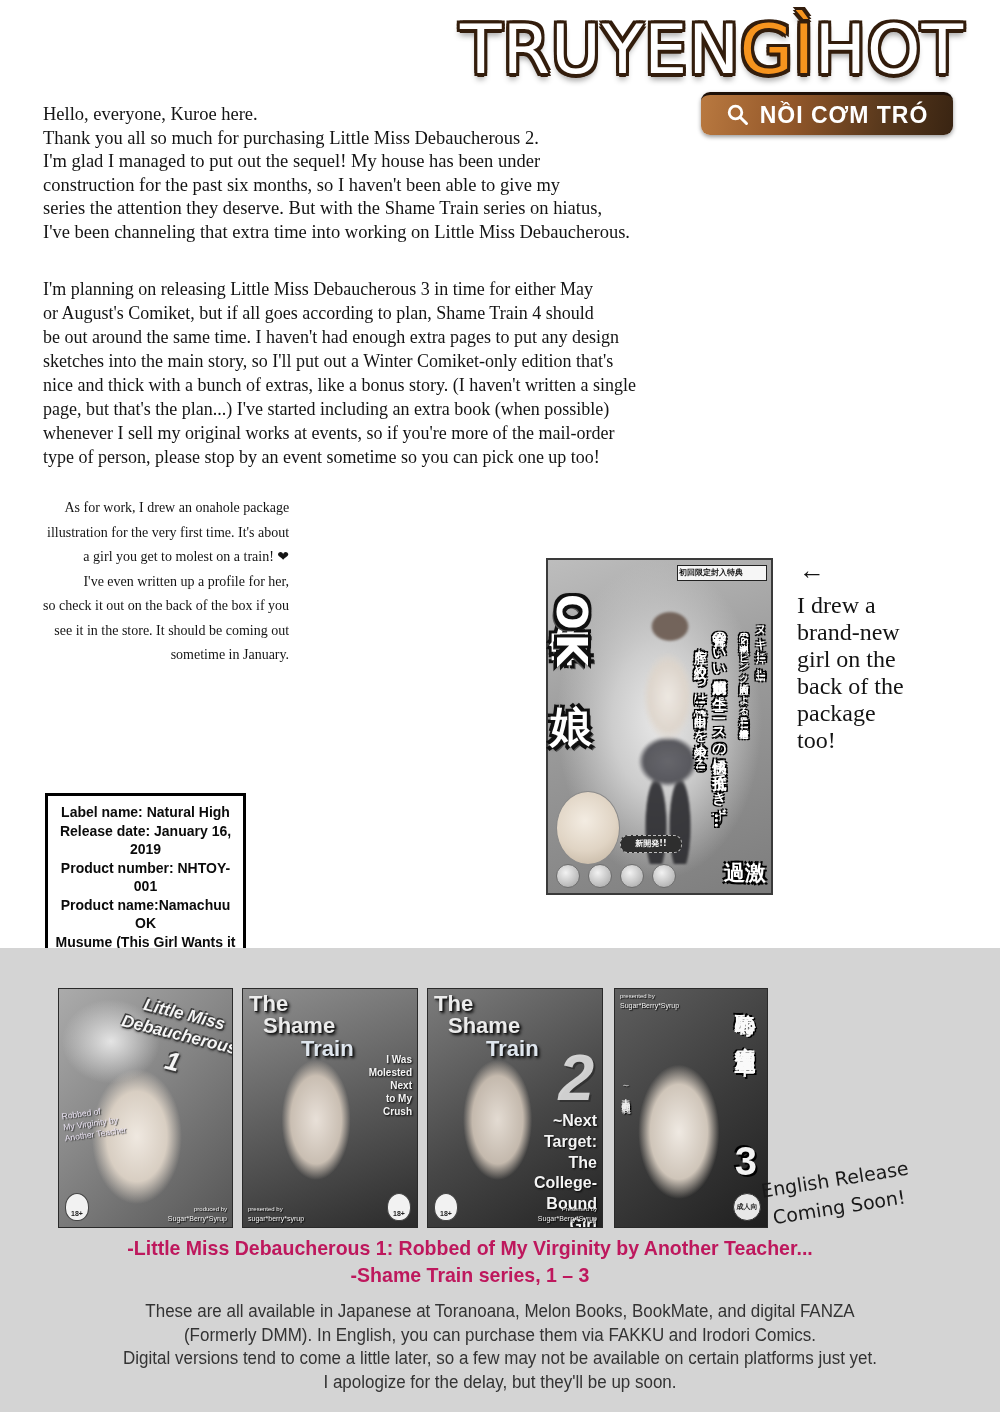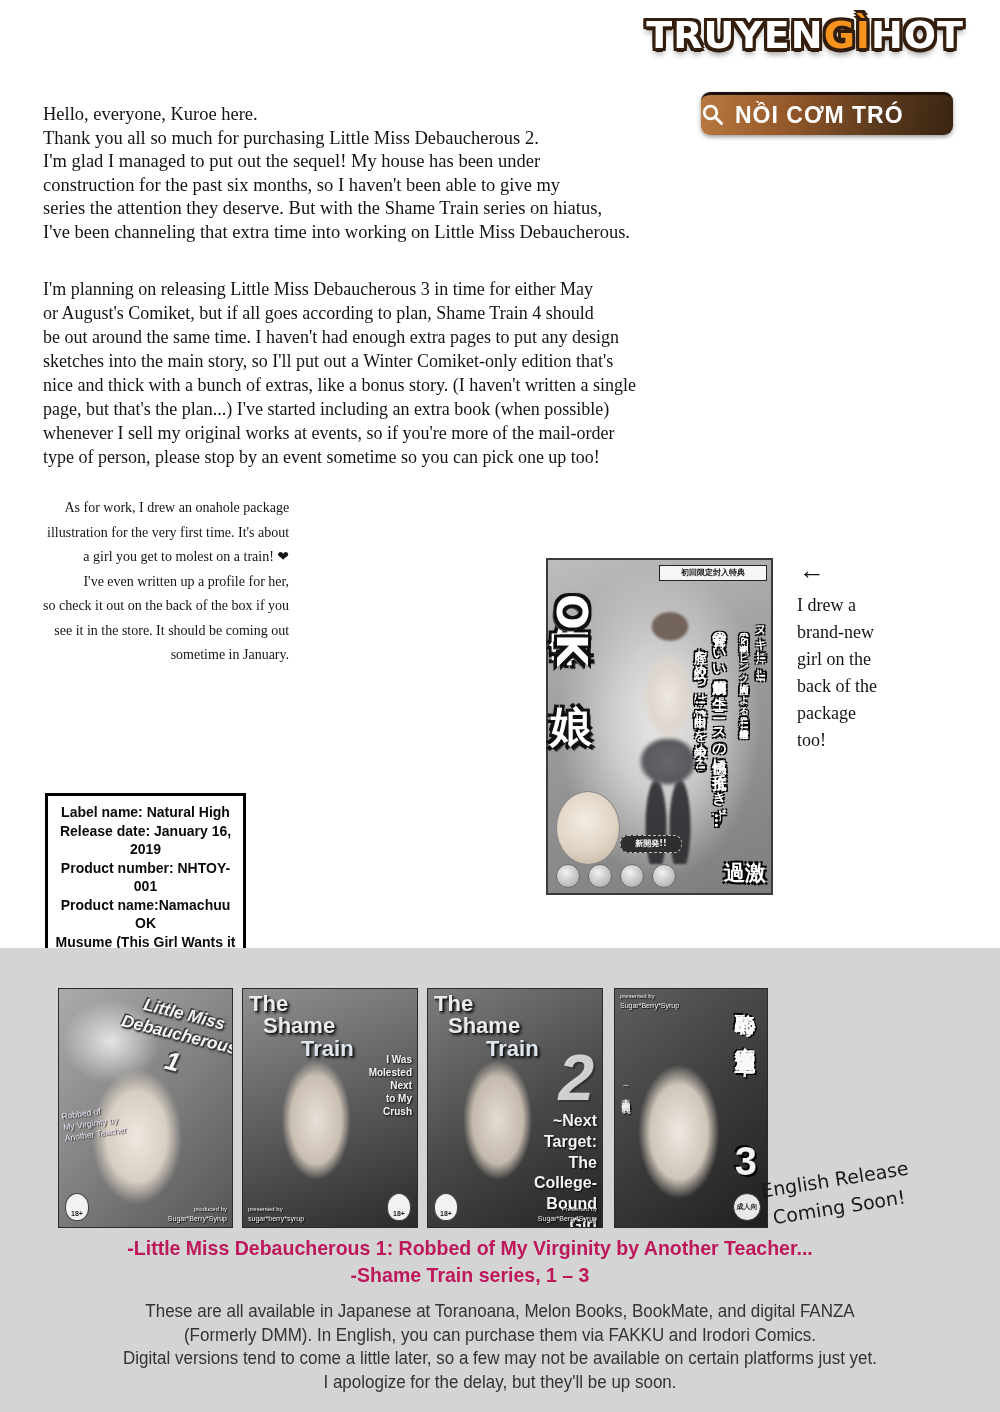--- a/index.html
+++ b/index.html
@@ -2,40 +2,40 @@
 <html><head>
 <meta charset="utf-8">
 <style>
   html,body{margin:0;padding:0;background:#fff;}
   #page{position:relative;width:1000px;height:1412px;background:#ffffff;overflow:hidden;
         font-family:"DejaVu Sans",sans-serif;}
   .prewrap{white-space:pre-line;}
 
   
   .logo{position:absolute;top:16px;right:36px;text-align:right;line-height:1;}
-  .logo-text{font-family:"DejaVu Sans",sans-serif;font-weight:bold;font-size:38px;letter-spacing:1px;
+  .logo-text{font-family:"DejaVu Sans",sans-serif;font-weight:normal;font-size:68px;letter-spacing:1px;
     color:#ffffff;
     text-shadow:-3px -3px 0 #331d0c,3px -3px 0 #331d0c,-3px 3px 0 #331d0c,3px 3px 0 #331d0c,
                 -3px 0 0 #331d0c,3px 0 0 #331d0c,0 -3px 0 #331d0c,0 4px 0 #331d0c,0 6px 6px rgba(0,0,0,.45);}
   .logo-mid{color:#f7941e;}
   .search-pill{position:absolute;top:92px;right:47px;width:252px;height:40px;border-radius:9px;
     background:linear-gradient(100deg,#b97940 0%,#94582a 35%,#5b3a1d 70%,#39241265 100%);
     background:linear-gradient(100deg,#b97940 0%,#94582a 35%,#5b3a1d 70%,#392412 100%);
     border-top:3px solid #1d1008;box-shadow:0 2px 4px rgba(0,0,0,.4);
-    display:flex;align-items:center;justify-content:flex-start;gap:10px;}
+    display:flex;align-items:center;justify-content:center;gap:10px;}
   .search-pill span{color:#fff;font-weight:bold;font-size:23px;letter-spacing:1px;
     font-family:"Liberation Sans",sans-serif;}
 
   
   .hand{position:absolute;color:#141414;font-family:Liberation Serif, serif;}
   .para1{left:43px;top:103px;font-size:18.5px;line-height:23.5px;}
   .para2{left:43px;top:277px;font-size:18px;line-height:24px;}
   .para3{left:43px;top:496px;font-size:14px;line-height:24.5px;text-align:right;}
   .arrow-note{left:799px;top:556px;font-size:26px;}
-  .side-note{left:797px;top:592px;font-size:18px;line-height:27px;width:120px;}
+  .side-note{left:797px;top:592px;font-size:24px;line-height:27px;width:120px;}
 
   
   .label-box{position:absolute;left:45px;top:793px;width:201px;box-sizing:border-box;
     border:3px solid #000;padding:7px 4px;text-align:center;
     font-family:"Liberation Sans",sans-serif;font-weight:bold;font-size:14px;line-height:18.5px;color:#0b0b0b;}
 
   
   .pkg{position:absolute;left:546px;top:558px;width:227px;height:337px;box-sizing:border-box;
     border:2px solid #3a3a3a;background:
       radial-gradient(ellipse at 50% 48%,#e8e8e8 0%,#cdcdcd 30%,transparent 65%),
@@ -47,21 +47,21 @@
       radial-gradient(ellipse 40px 34px at 50% 62%,#5a5a60 0%,#4c4c52 60%,transparent 75%),
       radial-gradient(ellipse 14px 62px at 38% 86%,#2c2c30 0%,#2c2c30 70%,transparent 80%),
       radial-gradient(ellipse 14px 62px at 62% 86%,#2c2c30 0%,#2c2c30 70%,transparent 80%);
     filter:blur(1px);opacity:.9;}
   .pkg-title{position:absolute;left:2px;top:26px;height:300px;writing-mode:vertical-rl;
     font-weight:bold;font-size:42px;letter-spacing:4px;color:#ffffff;line-height:1;
     font-family:"DejaVu Sans",sans-serif;
     text-shadow:-3px -3px 0 #101010,3px -3px 0 #101010,-3px 3px 0 #101010,3px 3px 0 #101010,
                  0 0 4px #101010,4px 4px 0 #555;}
   .pkg-topbadge{position:absolute;right:4px;top:5px;width:86px;background:#f6f6f6;border:1px solid #222;
-    font-size:8px;font-weight:bold;text-align:center;color:#111;padding:2px 10px;line-height:1.3;}
+    font-size:8px;font-weight:bold;text-align:left;color:#111;padding:2px 1px;line-height:1.3;}
   .vtext{writing-mode:vertical-rl;color:#fff;font-weight:bold;
     text-shadow:-1.5px -1.5px 0 #000,1.5px -1.5px 0 #000,-1.5px 1.5px 0 #000,1.5px 1.5px 0 #000;}
   .pkg-col1{position:absolute;right:5px;top:58px;height:250px;font-size:11px;line-height:1.15;}
   .pkg-col2{position:absolute;right:22px;top:66px;height:244px;font-size:9.5px;line-height:1.15;}
   .pkg-main{position:absolute;right:44px;top:62px;height:230px;font-size:14px;line-height:1.1;}
   .pkg-main2{position:absolute;right:64px;top:80px;height:215px;font-size:13px;line-height:1.1;}
   .pkg-circle{position:absolute;left:8px;bottom:28px;width:62px;height:72px;border-radius:50%;
     background:radial-gradient(circle at 45% 40%,#f3ece2 0%,#e0d4c4 55%,#bdae9a 100%);
     border:1px solid #8a8a8a;}
   .pkg-burst{position:absolute;left:72px;bottom:40px;width:56px;padding:3px 2px;background:#2e2e2e;

